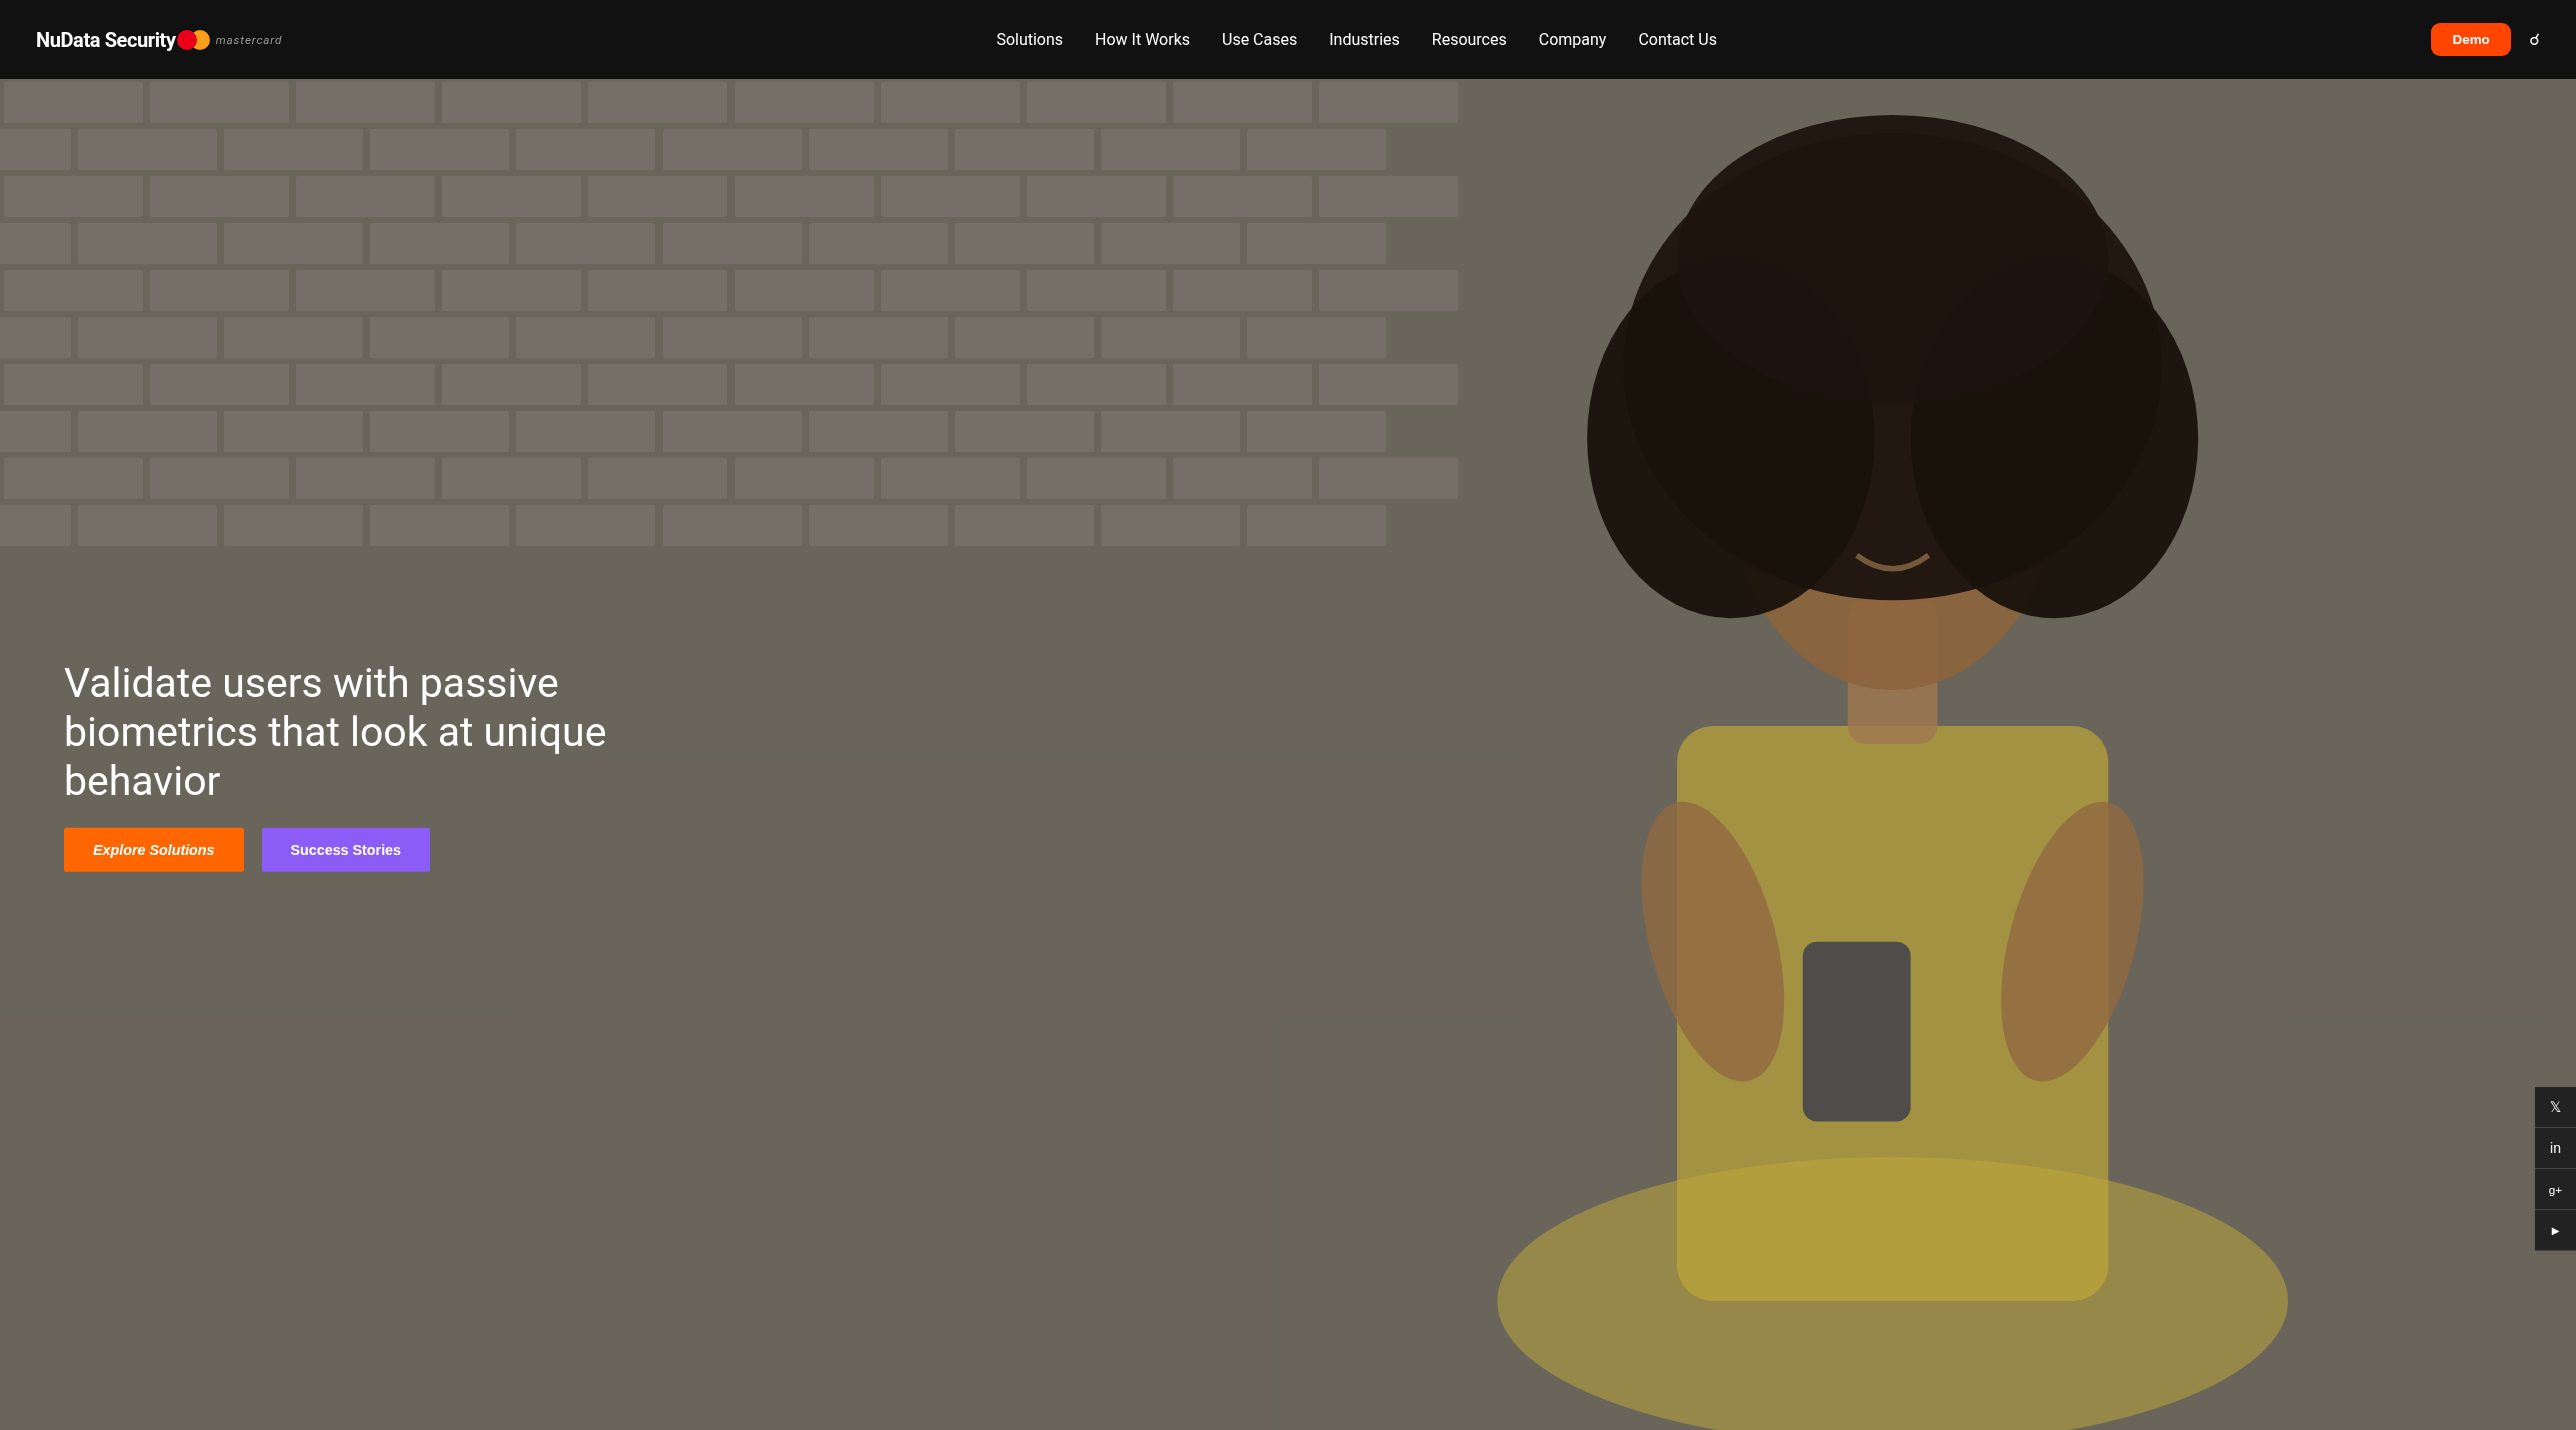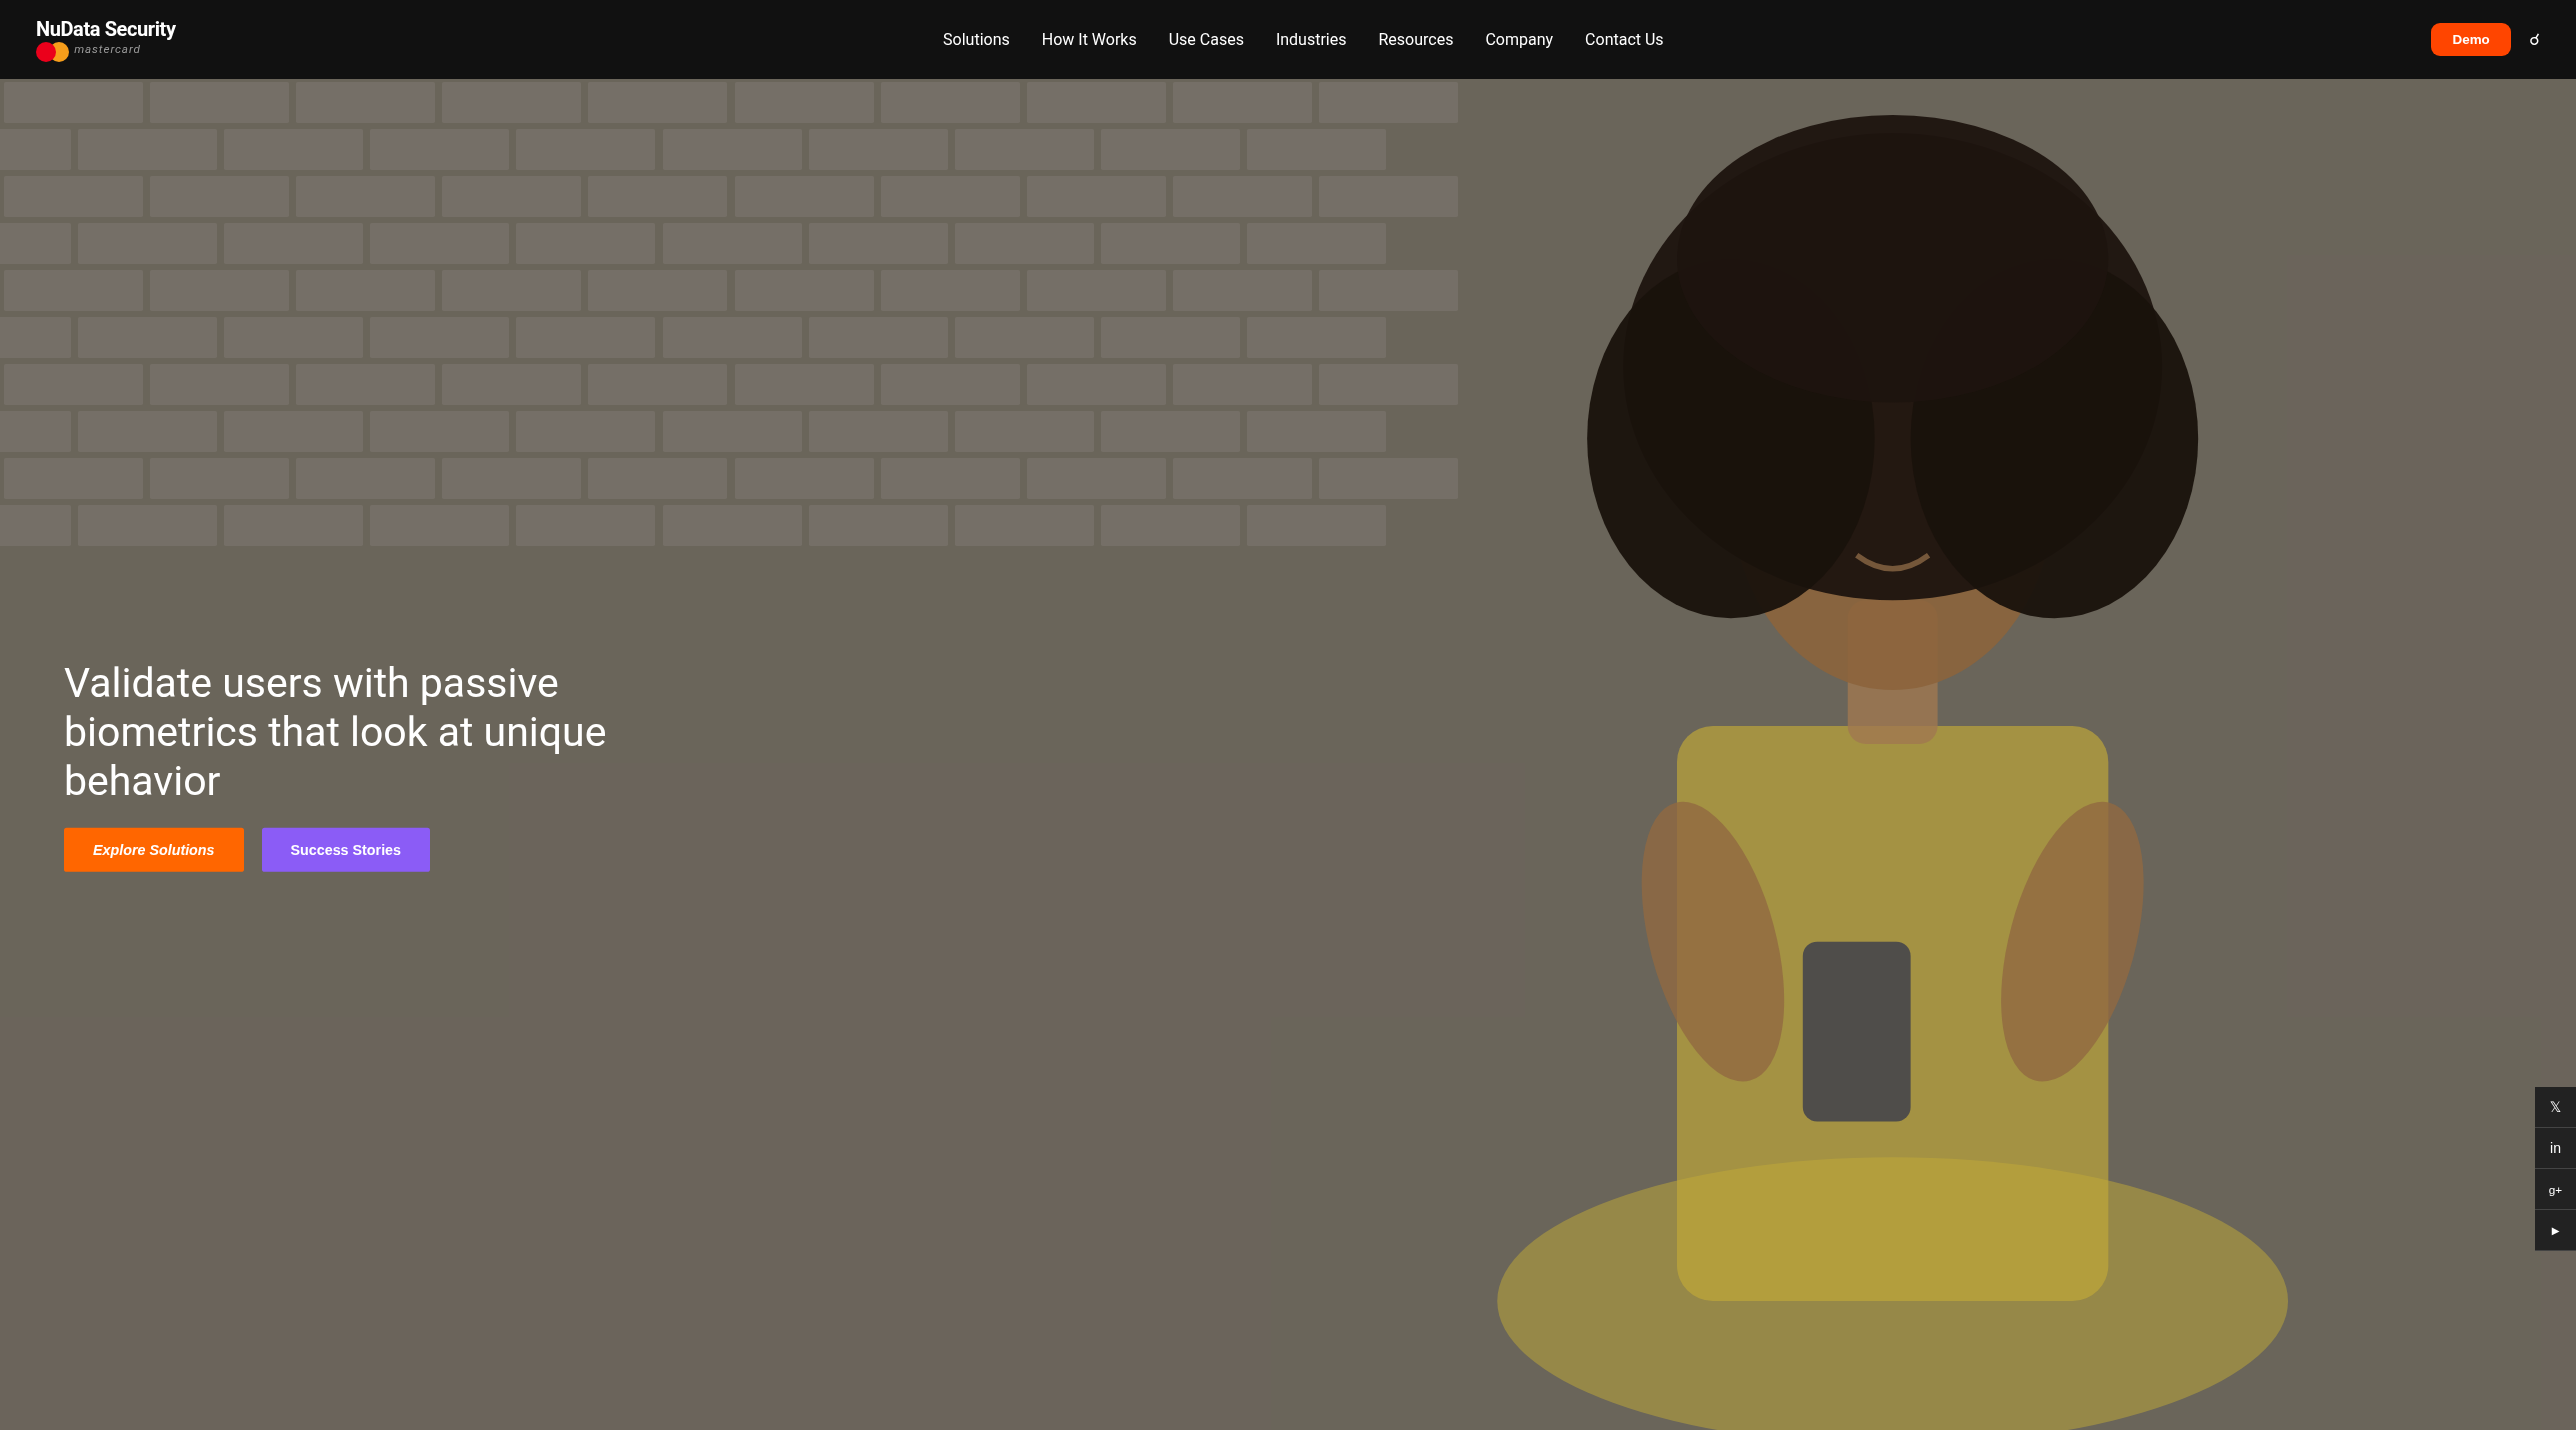--- a/index.html
+++ b/index.html
@@ -21,34 +21,35 @@
       display: flex;
       align-items: center;
       justify-content: space-between;
       padding: 0 36px;
       position: relative;
       z-index: 100;
     }
 
     .navbar-logo {
       display: flex;
-      flex-direction: column;
+      flex-direction: row;
       gap: 1.8px;
     }
 
     .logo-text {
       color: #ffffff;
       font-size: 20px;
       font-weight: 700;
       letter-spacing: -0.4px;
       white-space: nowrap;
     }
 
     .logo-mastercard {
       display: flex;
+      align-items: center;
       gap: 5.4px;
     }
 
     .mastercard-circles {
       display: flex;
       align-items: center;
     }
 
     .mc-circle-left {
       width: 20px;

